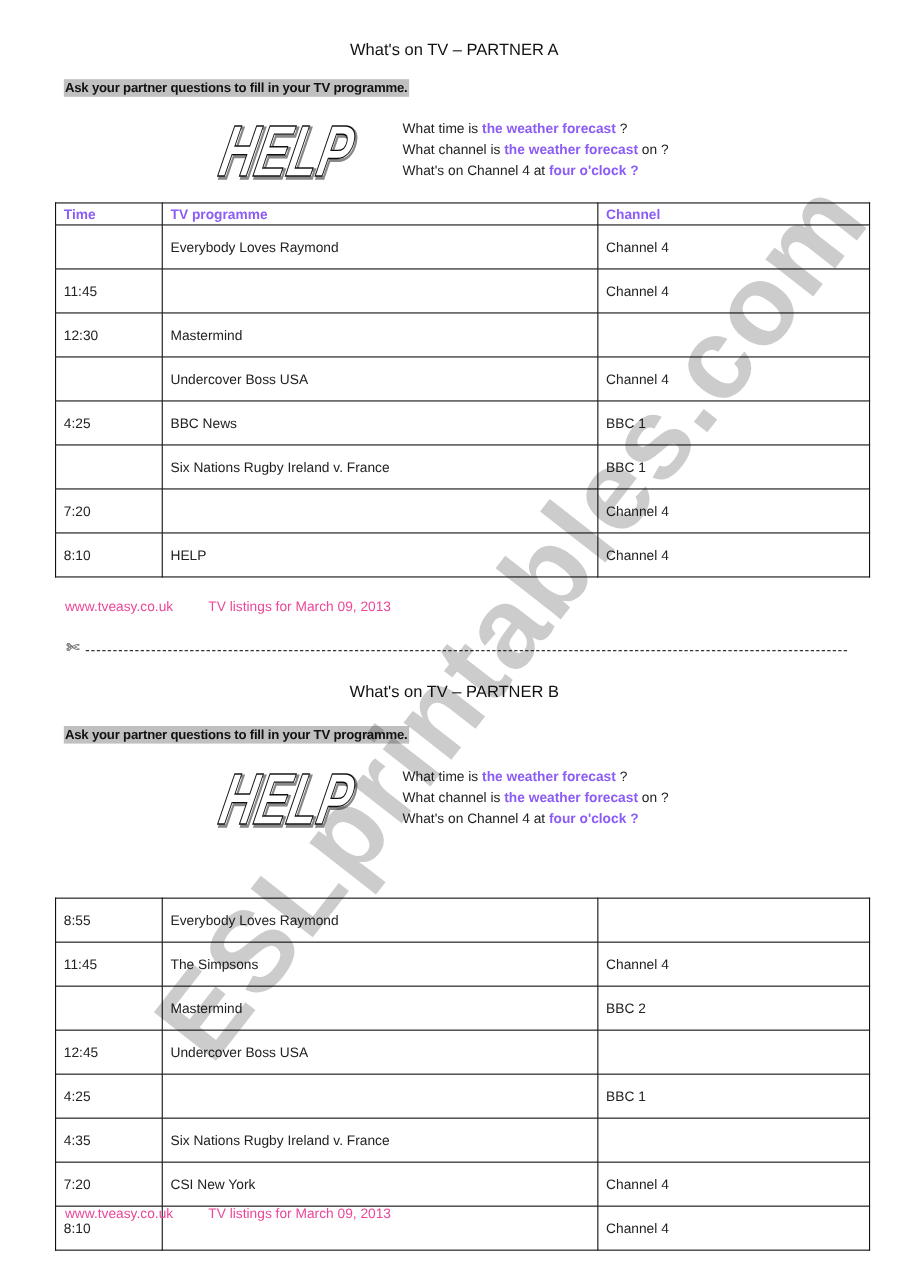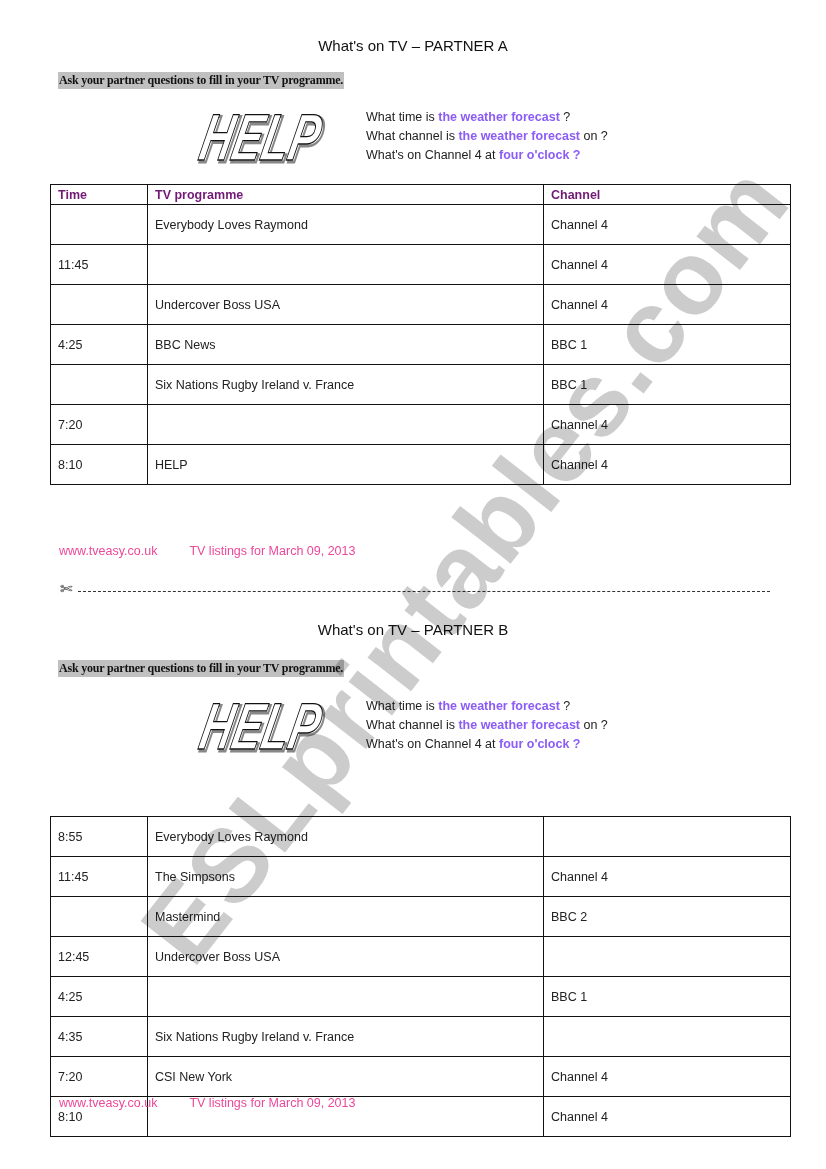--- a/index.html
+++ b/index.html
@@ -7,35 +7,35 @@
       width:826px; height:1169px; position:relative; overflow:hidden;
       font-family:"Liberation Sans", sans-serif; color:#111;
     }
     .abs { position:absolute; }
     .title {
       left:0; width:826px; text-align:center;
       font-size:15px; color:#111;
     }
     .instr {
       left:58px; font-size:12px; font-weight:bold;
-      background:#c0c0c0; padding:1px 1px; letter-spacing:-0.2px;font-family:Liberation Serif, serif;
+      background:#c0c0c0; padding:1px 1px; letter-spacing:-0.2px;
     }
     .help-graphic { left:192px; width:136px; height:64px; }
     .help-questions {
       left:366px; font-size:12.5px; line-height:19px; color:#222;
     }
     .help-questions b { font-weight:bold; color:#8b5cf6; }
     table.tv {
       position:absolute; left:50px; width:740px; border-collapse:collapse;
       font-size:12.5px; color:#222; table-layout:fixed;
     }
     table.tv td, table.tv th {
       border:1px solid #111; padding:0 7px; text-align:left; vertical-align:middle;
     }
-    table.tv th { height:19px; font-weight:bold; font-size:12.5px; color:#701a75; }
+    table.tv th { height:19px; font-weight:bold; font-size:12.5px; color:#8b5cf6; }
     table.tv td { height:39px; }
     .footer { left:59px; font-size:12.5px; color:#ec4899; }
     .footer span.gap { display:inline-block; width:32px; }
     .cutline {
       left:60px; top:584px; width:710px; height:14px;
     }
     .cutline .scissors { position:absolute; left:0; top:-4px; font-size:15px; color:#222; }
     .cutline .dash {
       position:absolute; left:18px; right:0; top:7px;
       border-top:1px dashed #333;
@@ -86,20 +86,25 @@
       <td></td>
       <td>Everybody Loves Raymond</td>
       <td>Channel 4</td>
     </tr>
     <tr>
       <td>11:45</td>
       <td></td>
       <td>Channel 4</td>
     </tr>
     <tr>
+      <td>12:30</td>
+      <td>Mastermind</td>
+      <td></td>
+    </tr>
+    <tr>
       <td></td>
       <td>Undercover Boss USA</td>
       <td>Channel 4</td>
     </tr>
     <tr>
       <td>4:25</td>
       <td>BBC News</td>
       <td>BBC 1</td>
     </tr>
     <tr>

